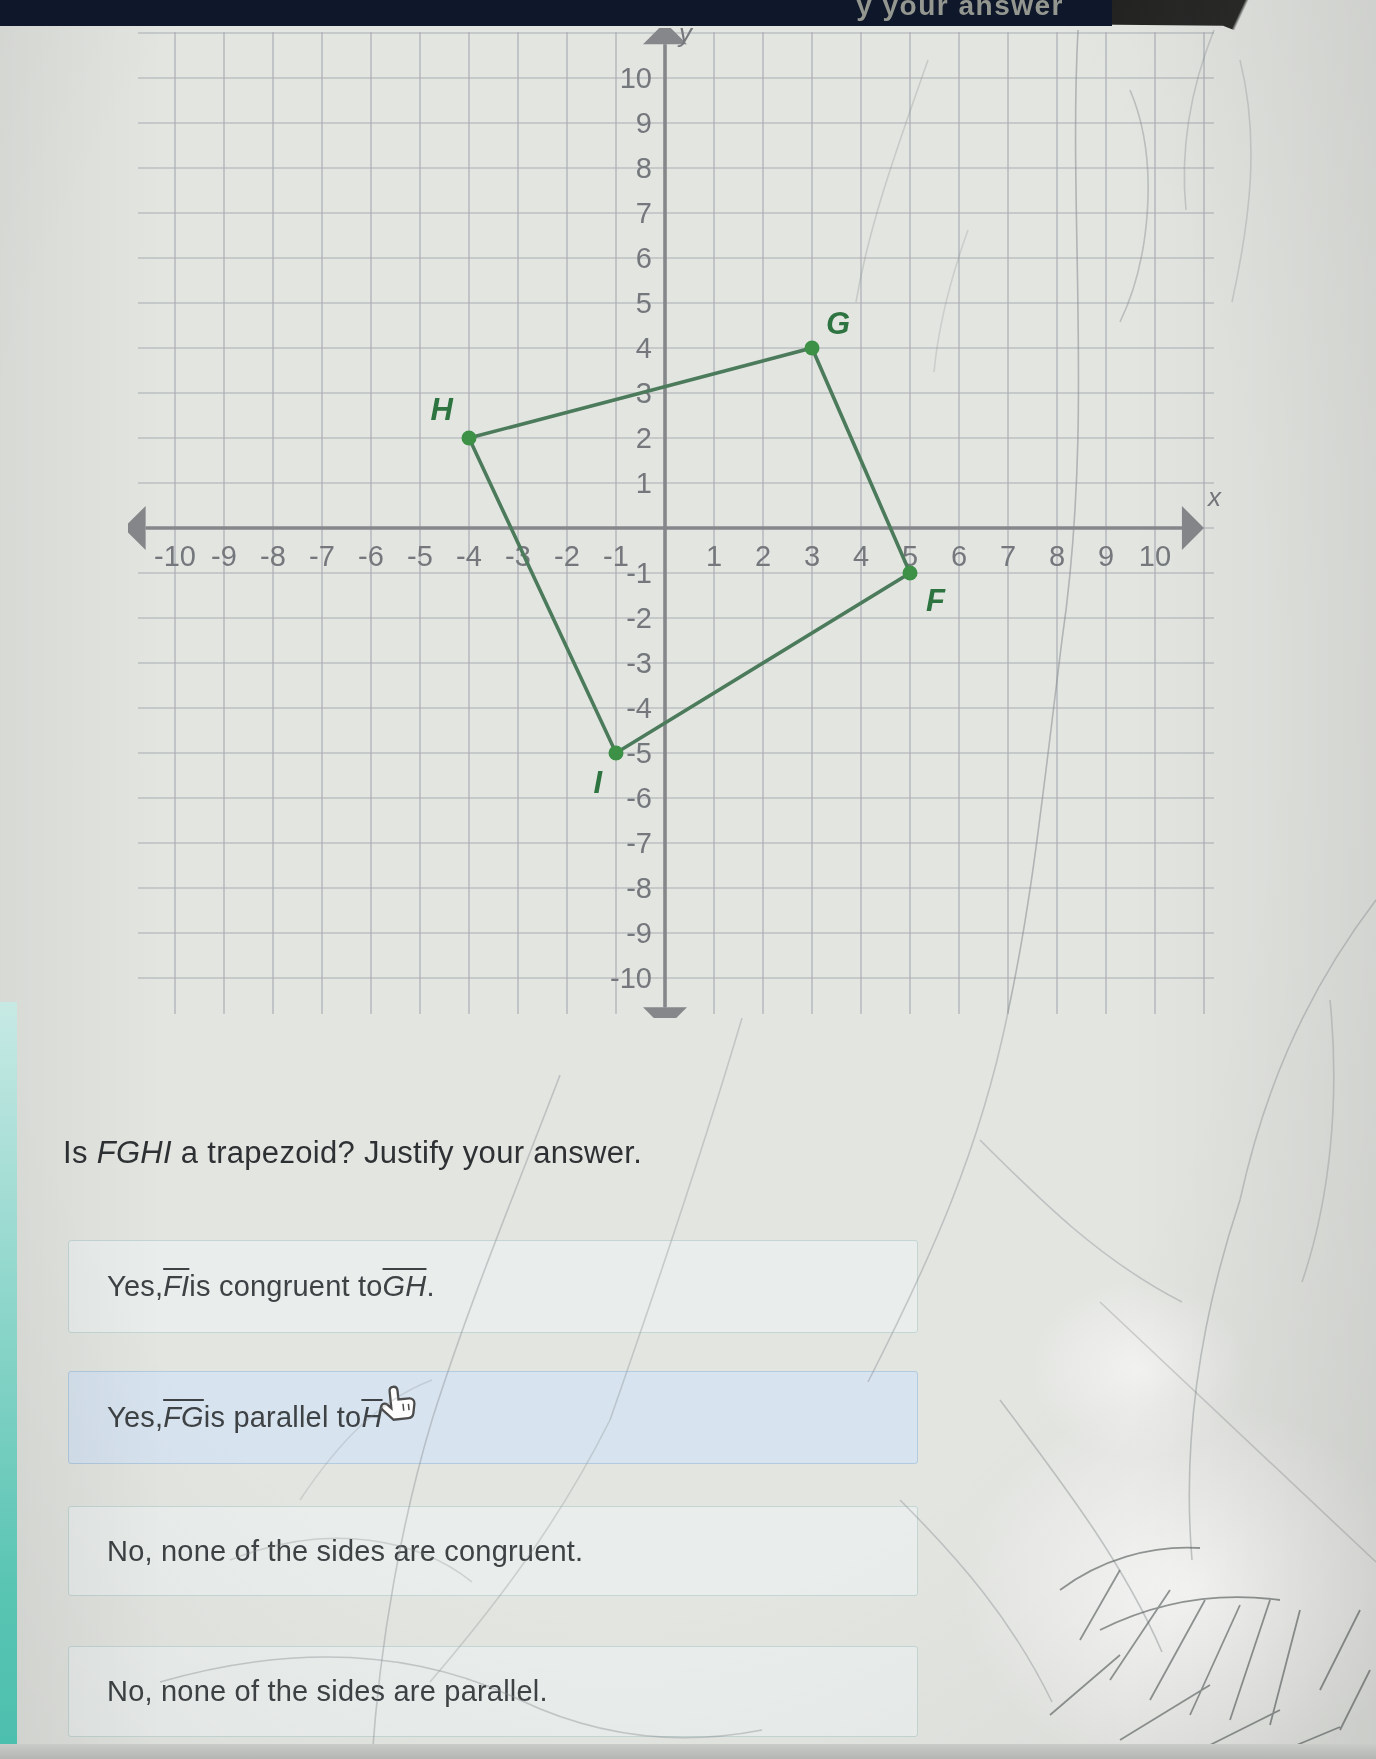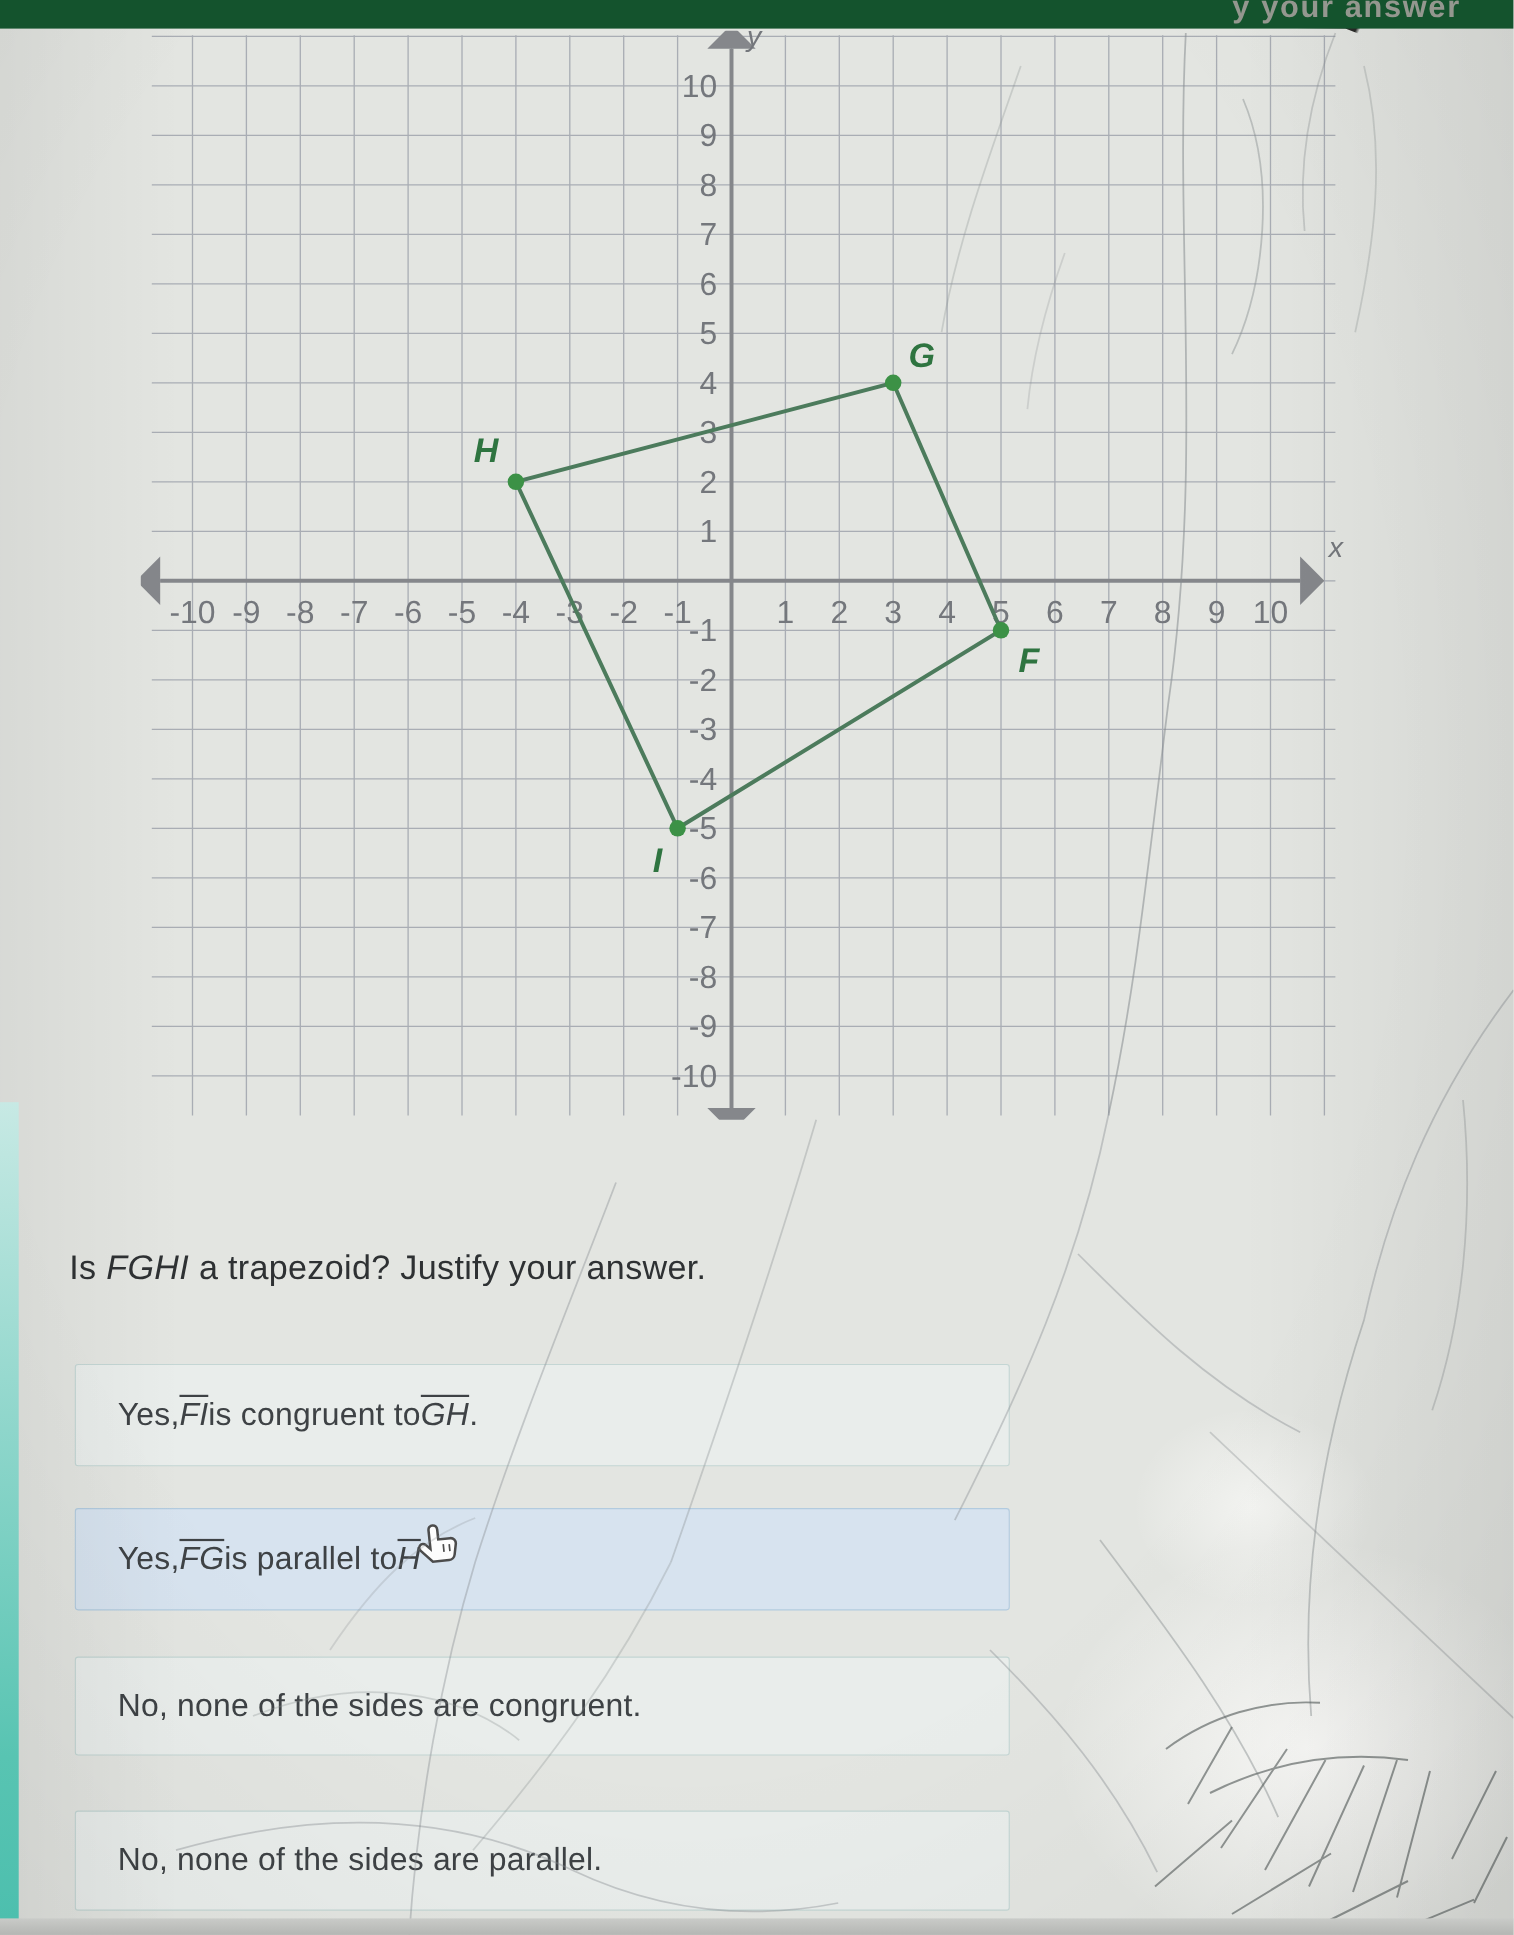--- a/index.html
+++ b/index.html
@@ -3,22 +3,22 @@
 <meta charset="utf-8">
 <style>
   html,body{margin:0;padding:0;}
   body{
     width:1376px;height:1759px;position:relative;overflow:hidden;
     background:#e3e5e1;
     font-family:"Liberation Sans", sans-serif;
   }
   
   .top-bar{
-    position:absolute;left:0;top:0;width:1376px;height:26px;
-    background:#14532d;overflow:hidden;z-index:6;
+    position:absolute;left:0;top:0;width:1112px;height:26px;
+    background:#0f172a;overflow:hidden;z-index:6;
   }
   .top-bar .clip-text{
     position:absolute;top:-10px;right:48px;
     font-size:28px;color:#94978f;letter-spacing:1.5px;font-weight:bold;
     white-space:nowrap;
   }
   .top-right-dark{
     position:absolute;right:0;top:0;width:340px;height:86px;z-index:5;
     background:linear-gradient(115deg,#1e1f1d 0%,#2a2b29 55%,rgba(42,43,41,0) 56%);
     clip-path:polygon(0 0,100% 0,100% 100%,55% 30%,0 28%);

